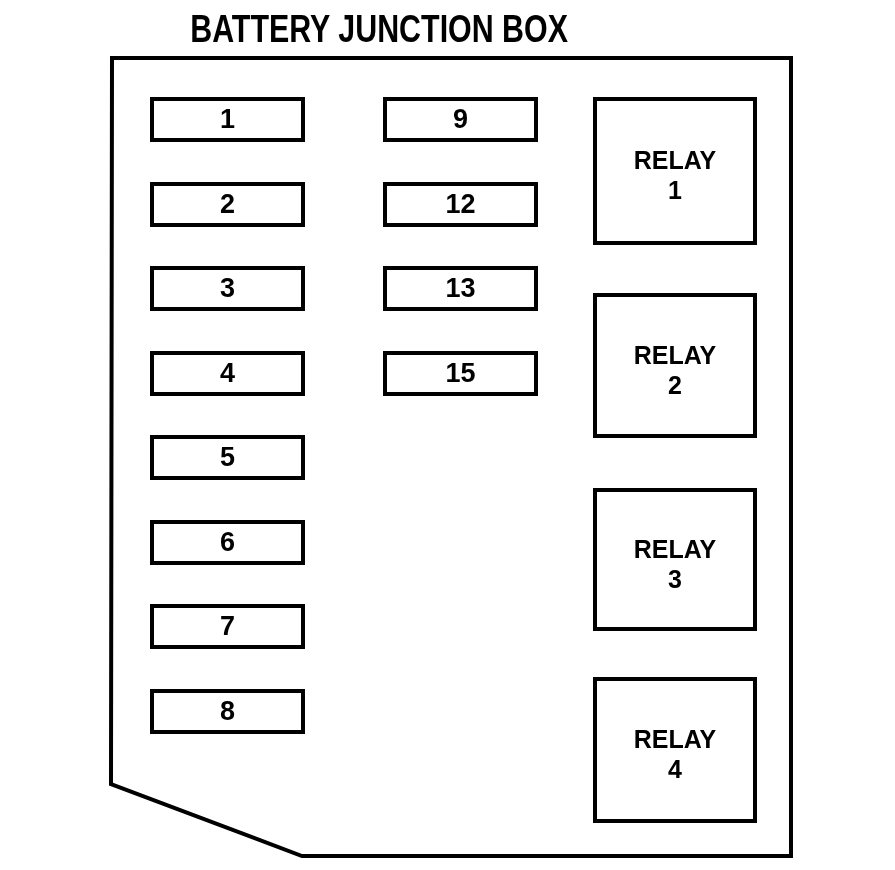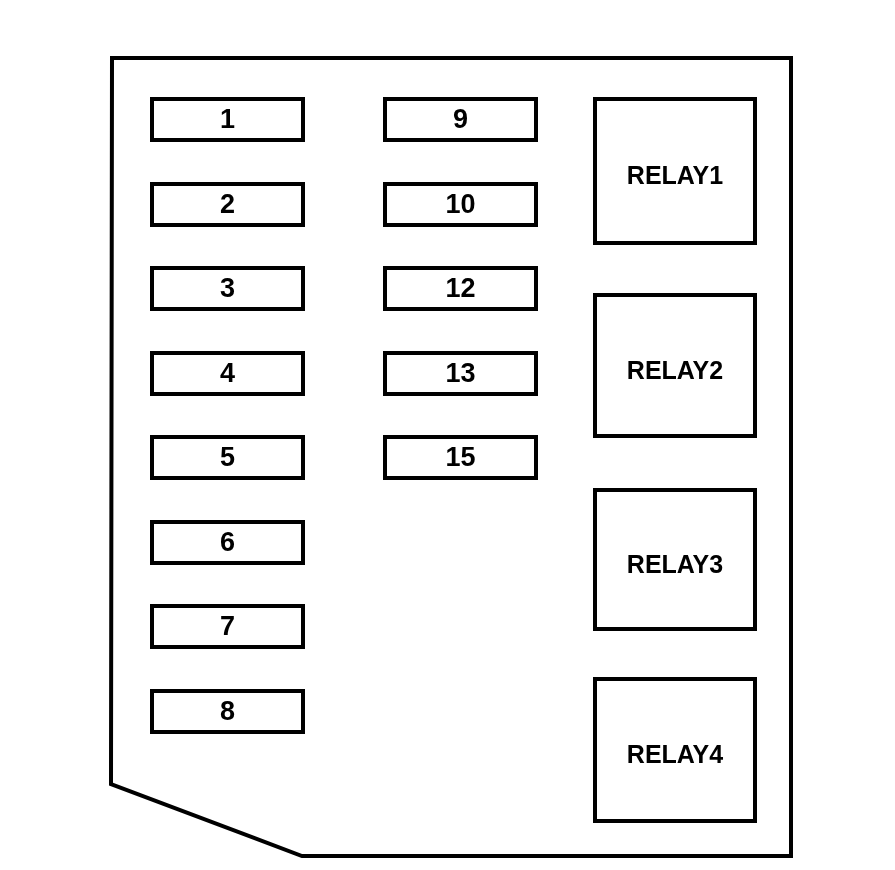--- a/index.html
+++ b/index.html
@@ -59,58 +59,60 @@
     font-weight: bold;
     color: #000000;
   }
   .relay {
     position: absolute;
     left: 593px;
     width: 156px;
     border: 4px solid #000000;
     background: #ffffff;
     display: flex;
-    flex-direction: row;
+    flex-direction: column;
     align-items: center;
     justify-content: center;
     font-size: 25px;
     font-weight: bold;
     line-height: 30px;
     color: #000000;
     text-align: center;
   }
   .relay-1 { top: 97px;  height: 132px; padding-top: 8px; box-sizing: content-box; }
   .relay-2 { top: 293px; height: 129px; padding-top: 8px; box-sizing: content-box; }
   .relay-3 { top: 488px; height: 127px; padding-top: 8px; box-sizing: content-box; }
   .relay-4 { top: 677px; height: 130px; padding-top: 8px; box-sizing: content-box; }
 </style>
 </head>
 <body>
 
 <div class="stage">
 
+  <div class="title-wrap">
+    <span class="title-text">BATTERY JUNCTION BOX</span>
+  </div>
 
   <svg class="outline" width="895" height="870" viewBox="0 0 895 870" aria-hidden="true">
     <polygon points="112,58 791,58 791,856 302,856 111,784" fill="none" stroke="#000000" stroke-width="4" stroke-linejoin="miter"></polygon>
   </svg>
 
   <div class="col col-left">
     <div class="fuse">1</div>
     <div class="fuse">2</div>
     <div class="fuse">3</div>
     <div class="fuse">4</div>
     <div class="fuse">5</div>
     <div class="fuse">6</div>
     <div class="fuse">7</div>
     <div class="fuse">8</div>
   </div>
 
   <div class="col col-mid">
     <div class="fuse">9</div>
-    <div class="fuse">10</div>
     <div class="fuse">12</div>
     <div class="fuse">13</div>
     <div class="fuse">15</div>
   </div>
 
   <div class="relay relay-1">
     <span>RELAY</span>
     <span>1</span>
   </div>
   <div class="relay relay-2">

